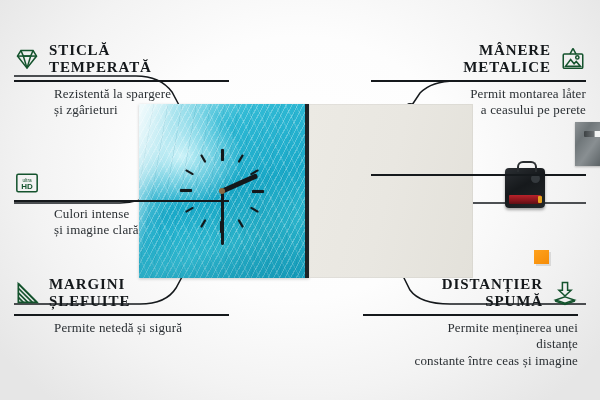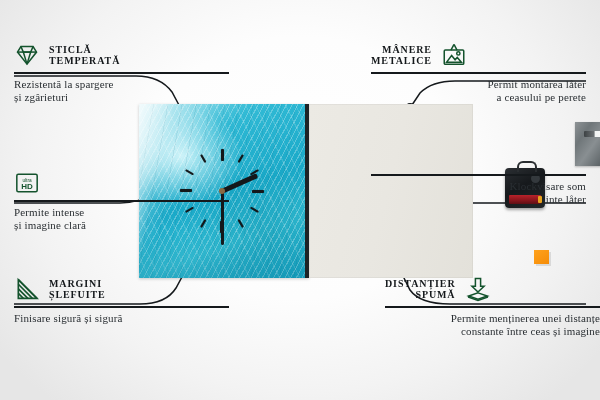--- a/index.html
+++ b/index.html
@@ -91,30 +91,30 @@
   .spacer{
     position:absolute;left:225px;top:146px;width:15px;height:14px;
     background:linear-gradient(145deg,#ffa21d 0%,#f58c07 100%);
     box-shadow:2px 2px 0 rgba(0,0,0,.10);
   }
 
   
   .callout{position:absolute;width:215px;}
   .callout.right{text-align:right;}
   .chead{display:flex;align-items:center;gap:9px;}
-  .callout.right .chead{}
+  .callout.right .chead{justify-content:flex-end;}
   .ico{width:26px;height:26px;flex:0 0 26px;color:#14532d;}
   .ico svg{display:block;width:26px;height:26px;}
   .ttl{
-    font-size:10px;line-height:1.14;font-weight:700;letter-spacing:.9px;
+    font-size:15px;line-height:1.14;font-weight:700;letter-spacing:.9px;
     color:#14181b;text-transform:uppercase;white-space:pre-line;
   }
   .rule{height:1.6px;background:#15191c;margin:4px 0 4px;}
   .sub{
-    font-size:11px;line-height:1.26;color:#2a2f33;white-space:pre-line;letter-spacing:.15px;
+    font-size:13px;line-height:1.26;color:#2a2f33;white-space:pre-line;letter-spacing:.15px;margin-left:40px;
   }
 </style>
 </head>
 <body>
 
 <div class="stage">
 
   <svg class="lines" viewBox="0 0 600 400">
     <g fill="none" stroke="#15191c" stroke-width="1.5">
       <path d="M138,81 L405,81 Q424,81 430,92 L435,104" stroke-width="0"></path>
@@ -222,40 +222,40 @@
     <div class="chead">
       <span class="ico">
         <svg viewBox="0 0 24 24" fill="none" stroke="currentColor" stroke-width="1.4">
           <rect x="2.6" y="4" width="18.8" height="16" rx="1.4"></rect>
           <text x="12" y="11" font-family="Liberation Sans, sans-serif" font-size="4.4" fill="currentColor" stroke="none" text-anchor="middle">ultra</text>
           <text x="12" y="17.6" font-family="Liberation Sans, sans-serif" font-size="7.4" font-weight="bold" fill="currentColor" stroke="none" text-anchor="middle">HD</text>
         </svg>
       </span>
     </div>
     <div class="rule"></div>
-    <div class="sub">Permite intense
+    <div class="sub">Culori intense
 și imagine clară</div>
   </div>
 
   <div class="callout left" style="left:14px;top:276px;">
     <div class="chead">
       <span class="ico">
         <svg viewBox="0 0 24 24" fill="none" stroke="currentColor" stroke-width="1.55">
           <path d="M4 3.4 L4 20.6 L21.2 20.6 Z" fill="none"></path>
           <path d="M4 3.4 L21.2 20.6"></path>
           <path d="M4 7.6 L17 20.6"></path>
           <path d="M4 11.8 L12.8 20.6"></path>
           <path d="M4 16 L8.6 20.6"></path>
         </svg>
       </span>
       <span class="ttl">MARGINI
 ȘLEFUITE</span>
     </div>
     <div class="rule"></div>
-    <div class="sub">Finisare sigură și sigură</div>
+    <div class="sub">Permite netedă și sigură</div>
   </div>
 
   <div class="callout right" style="left:371px;top:42px;">
     <div class="chead">
       <span class="ttl">MÂNERE
 METALICE</span>
       <span class="ico">
         <svg viewBox="0 0 24 24" fill="none" stroke="currentColor" stroke-width="1.4">
           <rect x="3" y="7.4" width="18" height="13.2" rx="1"></rect>
           <path d="M12 2.2 L9.2 7.4 M12 2.2 L14.8 7.4"></path>
@@ -264,25 +264,23 @@
         </svg>
       </span>
     </div>
     <div class="rule"></div>
     <div class="sub">Permit montarea låter
 a ceasului pe perete</div>
   </div>
 
   <div class="callout right" style="left:371px;top:170px;">
     <div class="rule"></div>
-    <div class="sub">Klockvisare som
-inte låter</div>
-  </div>
-
-  <div class="callout right" style="left:385px;top:276px;">
+  </div>
+
+  <div class="callout right" style="left:363px;top:276px;">
     <div class="chead">
       <span class="ttl">DISTANȚIER
 SPUMĂ</span>
       <span class="ico">
         <svg viewBox="0 0 24 24" fill="none" stroke="currentColor" stroke-width="1.4">
           <path d="M9.6 2.4 H14.4 V9.4 H17.6 L12 14.8 L6.4 9.4 H9.6 Z"></path>
           <path d="M12 15.6 L20.6 18.4 L12 21.4 L3.4 18.4 Z"></path>
           <path d="M3.4 18.4 L3.4 19.6 L12 22.6 L20.6 19.6 L20.6 18.4"></path>
         </svg>
       </span>

